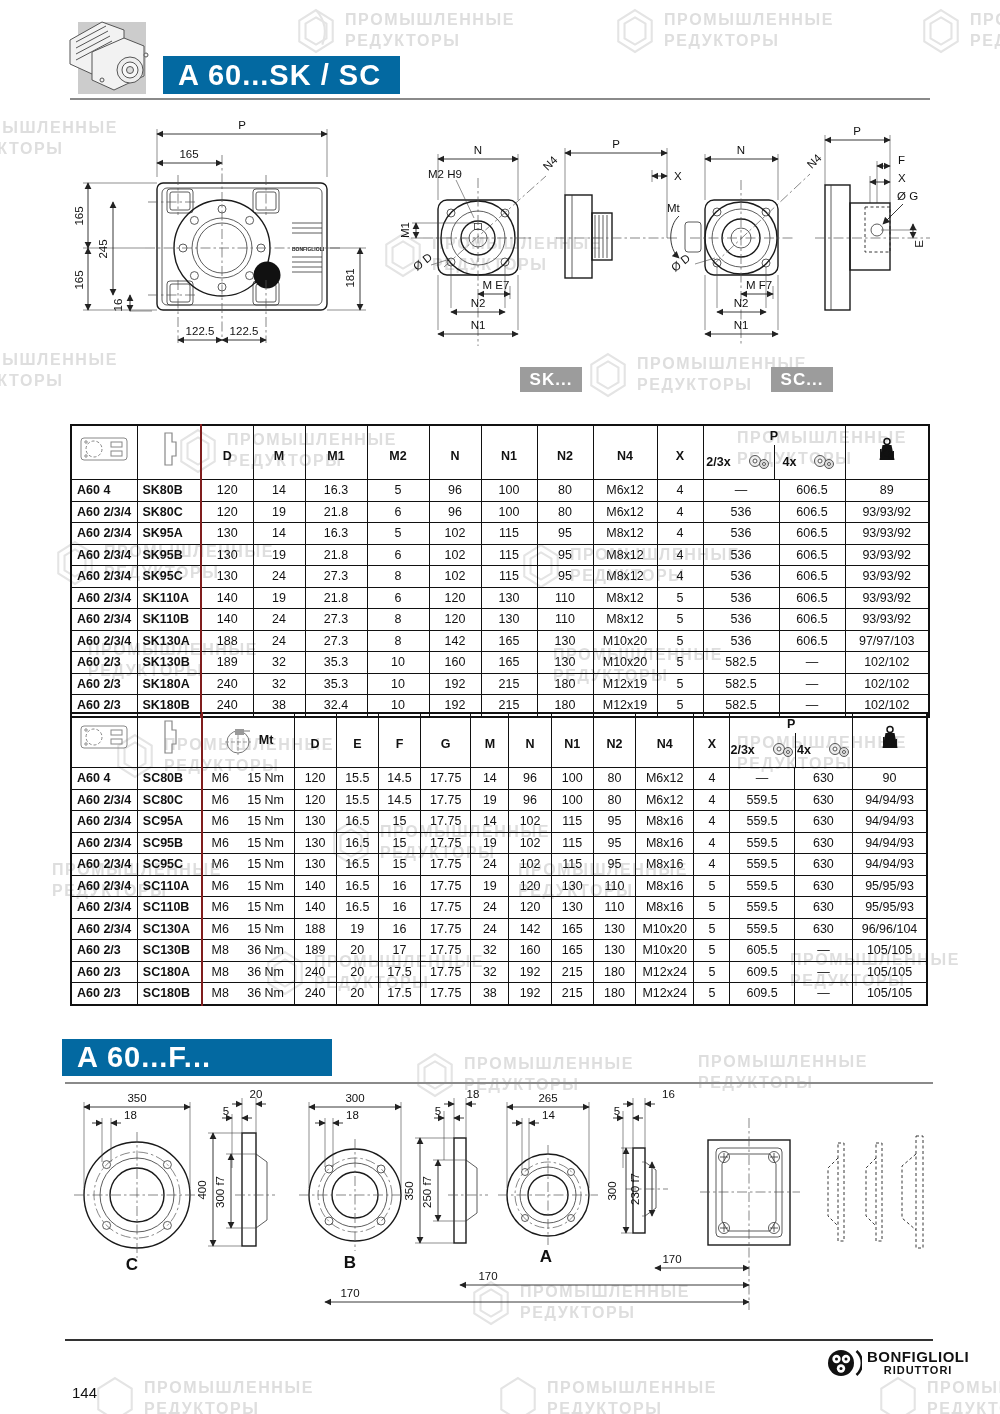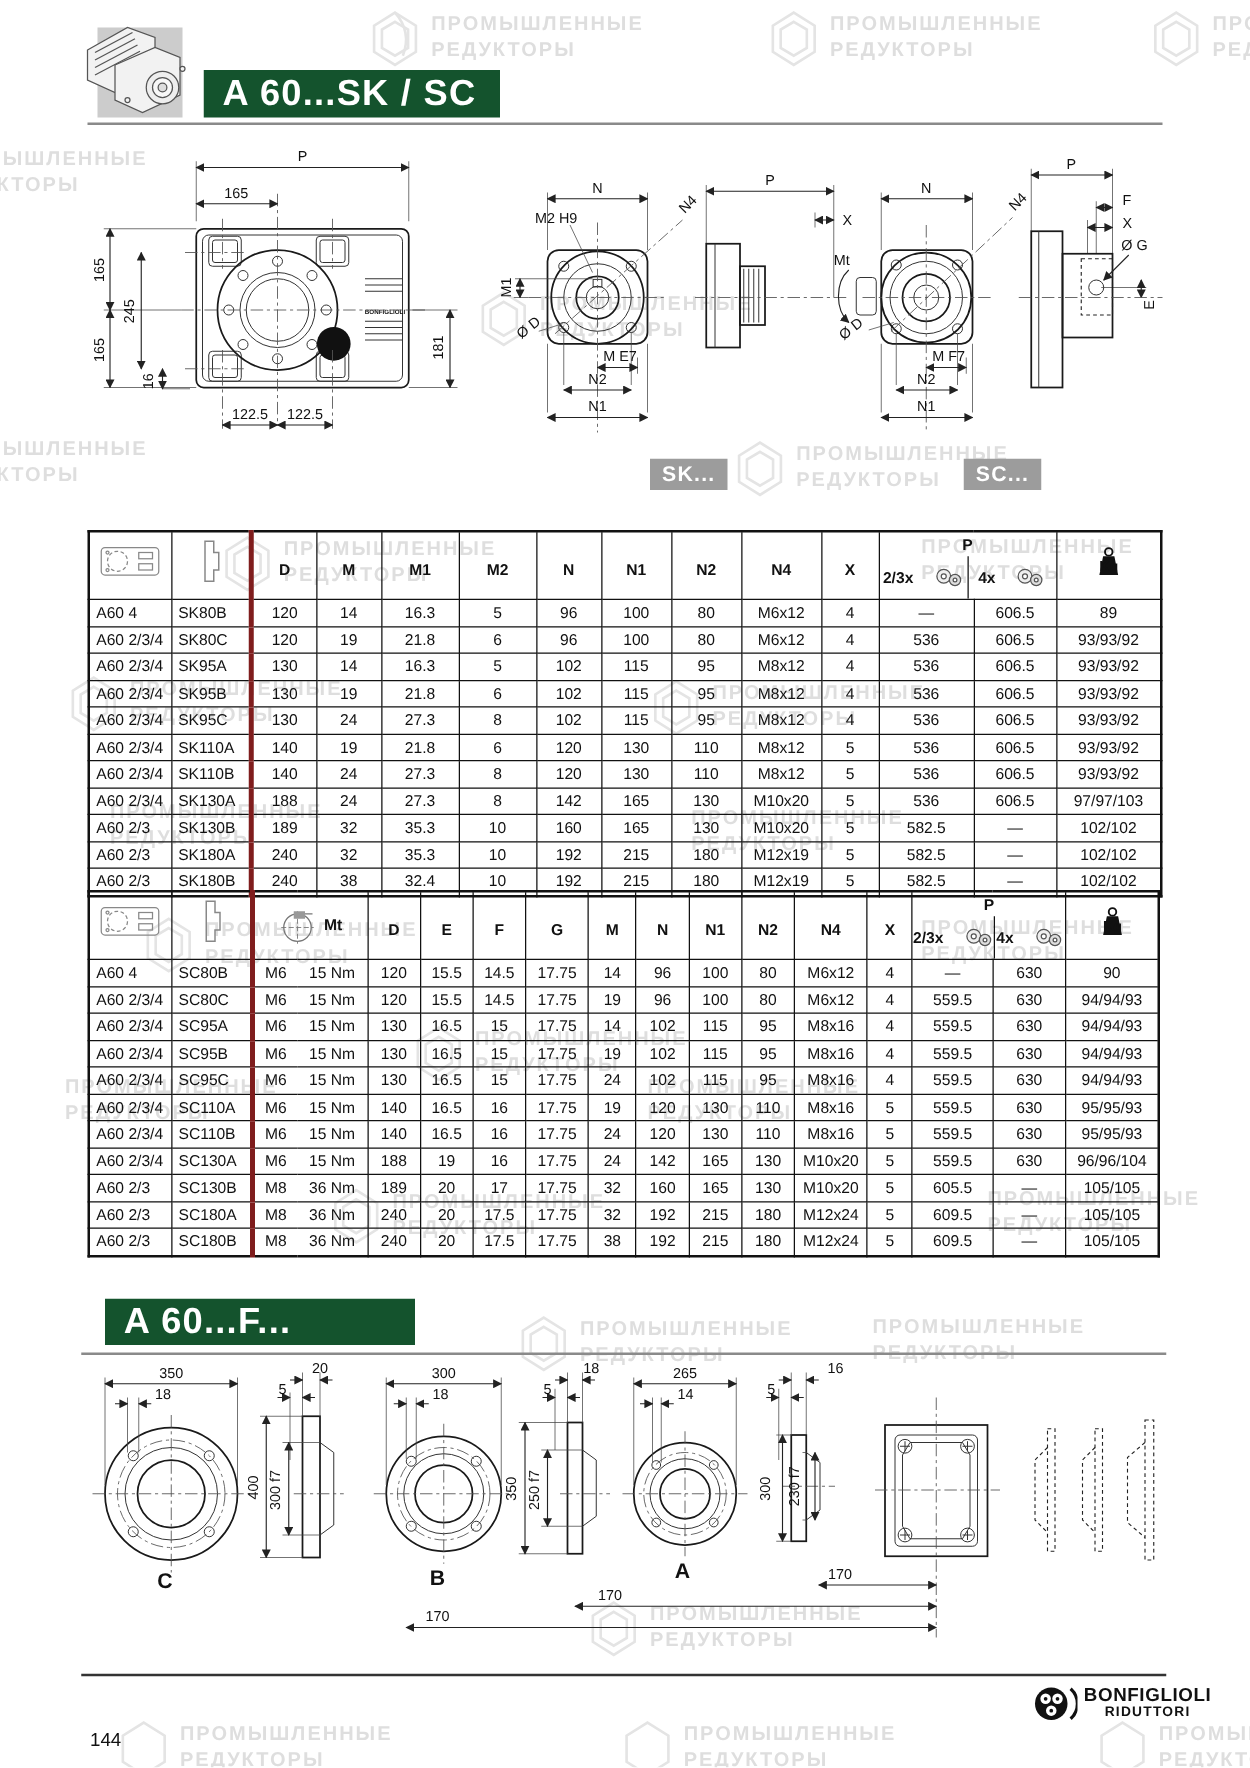--- a/index.html
+++ b/index.html
@@ -4,34 +4,34 @@
 <style>
   html,body{margin:0;padding:0;background:#fff;}
   .page{position:relative;width:1000px;height:1414px;background:#fff;overflow:hidden;
         font-family:"Liberation Sans",sans-serif;color:#111;}
   .layer{position:absolute;z-index:1;}
   
   .wm{position:absolute;display:flex;align-items:center;gap:6px;z-index:0;pointer-events:none;}
   .wm-hex{width:46px;height:46px;fill:none;stroke:#e4e4e4;stroke-width:2;flex:0 0 auto;}
   .wm-text{color:#dedede;font-weight:bold;font-size:16px;letter-spacing:1.6px;line-height:1.3;white-space:nowrap;}
   
-  .banner{position:absolute;background:#14532d;color:#fff;font-weight:bold;letter-spacing:1px;
+  .banner{position:absolute;background:#0369a1;color:#fff;font-weight:bold;letter-spacing:1px;
           font-size:29px;display:flex;align-items:center;padding-left:15px;box-sizing:border-box;}
   .rule{position:absolute;background:#8a8a8a;height:2px;}
   .tag{position:absolute;background:#9c9c9c;color:#fff;font-weight:bold;font-size:17px;
        width:62px;height:25px;line-height:25px;text-align:center;letter-spacing:1px;}
   
   table.dims{border-collapse:collapse;table-layout:fixed;width:858px;font-size:12.5px;background:transparent;}
   table.dims{border:2px solid #111;}
   table.dims th,table.dims td{border:1px solid #111;text-align:center;padding:0;height:20.5px;
        line-height:20.5px;white-space:nowrap;overflow:hidden;}
   table.dims th{height:53px;font-weight:bold;font-size:12.5px;vertical-align:middle;}
   table.dims th.dimh{vertical-align:bottom;padding-bottom:16px;line-height:14px;height:37px;}
-  table.dims td:nth-child(1),table.dims td:nth-child(2){text-align:left;font-weight:normal;padding-left:5px;}
-  table.dims th:nth-child(2),table.dims td:nth-child(2){border-right:4px solid #7f1d1d;}
+  table.dims td:nth-child(1),table.dims td:nth-child(2){text-align:left;font-weight:bold;padding-left:5px;}
+  table.dims th:nth-child(2),table.dims td:nth-child(2){border-right:2px solid #7f1d1d;}
   .p-th{padding:0!important;vertical-align:top!important;}
   .p-top{height:19px;line-height:21px;border-bottom:none;font-weight:bold;}
   .p-sub{display:flex;height:34px;}
   .p-sub>span{flex:1;display:flex;align-items:center;justify-content:center;gap:16px;}
   .p-sub>span:first-child{border-right:1px solid #111;}
   .mt-th{vertical-align:middle!important;}
   .mt-wrap{display:flex;align-items:center;justify-content:center;gap:6px;}
   table.t-sc td:nth-child(3){border-right:none;}
   table.t-sc td:nth-child(4){border-left:none;}
   
@@ -1071,21 +1071,21 @@
             <td>M12x24</td>
             <td>5</td>
             <td>609.5</td>
             <td>—</td>
             <td>105/105</td>
           </tr>
         </tbody>
   </table>
   </div>
 
-  <div class="banner layer" style="left:84px;top:1039px;width:248px;height:37px">
+  <div class="banner layer" style="left:62px;top:1039px;width:270px;height:37px">
       <span>A 60...F...</span>
     </div>
   <div class="rule layer" style="left:65px;top:1082px;width:868px"></div>
 
   <svg class="layer" style="left:60px;top:1088px" width="900" height="230" viewBox="0 0 900 230">
     <defs>
         <marker id="ar-d" viewBox="0 0 10 10" refX="9" refY="5" markerWidth="8" markerHeight="8" orient="auto-start-reverse">
           <path d="M0 0 L10 5 L0 10 z" fill="#222"></path>
         </marker>
       </defs>

